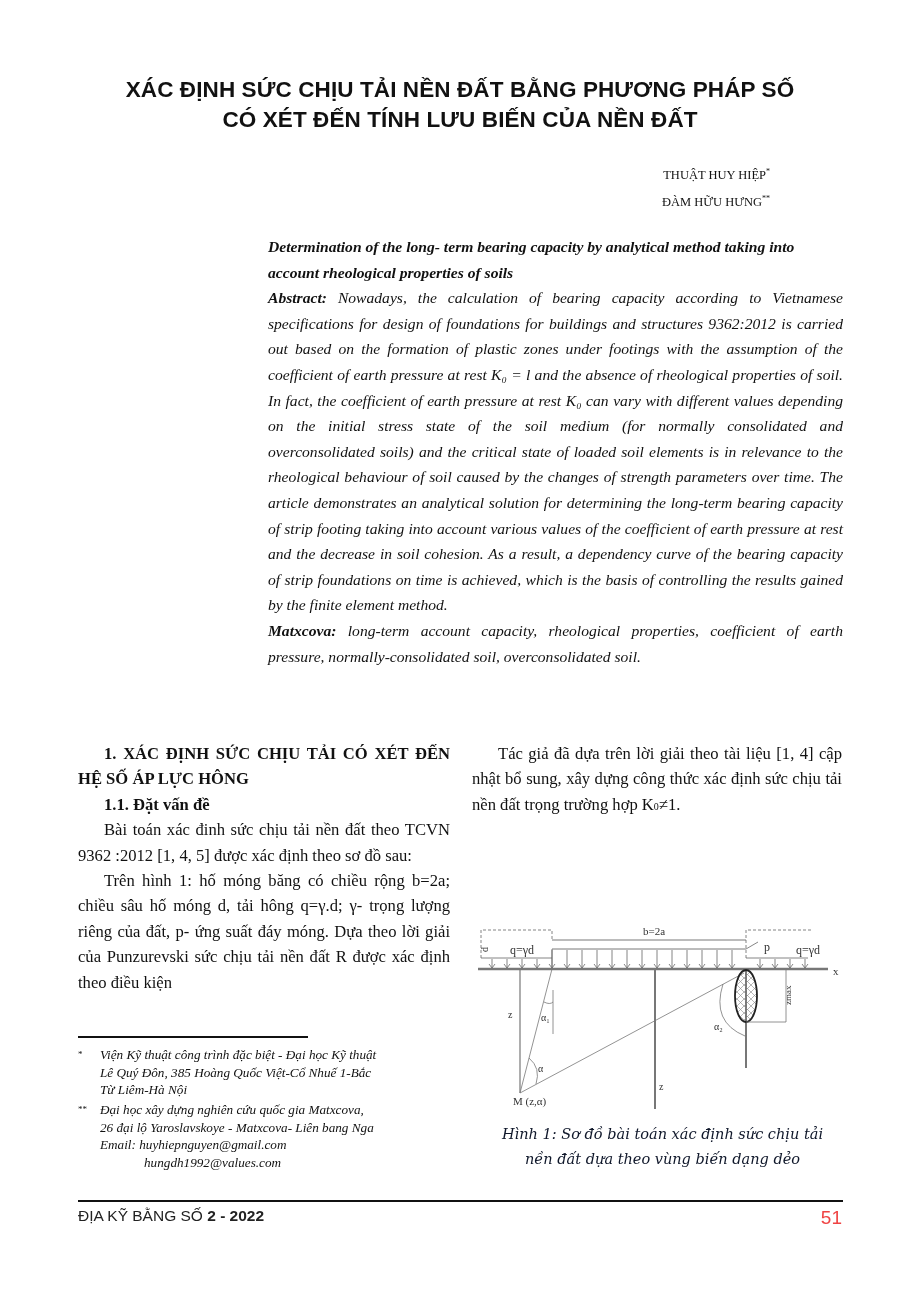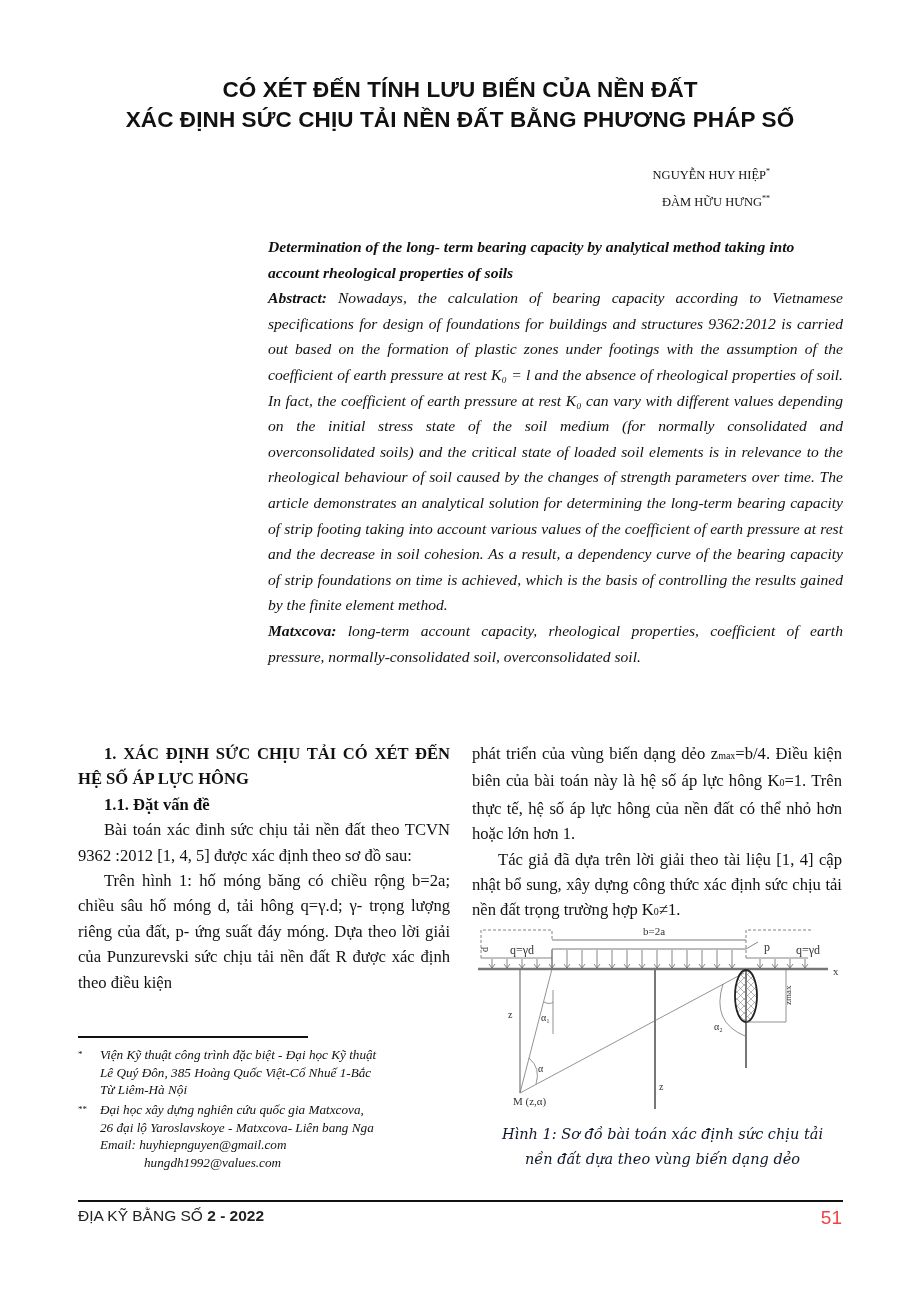--- a/index.html
+++ b/index.html
@@ -31,44 +31,43 @@
   .footer-rule { position: absolute; left: 78px; width: 765px; top: 1200px; border-top: 2.5px solid #111; }
   .footer-left { position: absolute; left: 78px; top: 1207px; font-family: "Liberation Sans", sans-serif; font-size: 15.5px; color: #222; }
   .footer-left b { font-weight: bold; }
   .footer-right { position: absolute; right: 78px; top: 1207px; font-family: "Liberation Sans", sans-serif; font-size: 19px; color: #ef4444; }
   svg text { font-family: "Liberation Serif", serif; }
 </style>
 </head>
 <body>
 
 <div class="title">
+  <div>XÁC ĐỊNH SỨC CHỊU TẢI NỀN ĐẤT BẰNG PHƯƠNG PHÁP SỐ</div>
   <div>CÓ XÉT ĐẾN TÍNH LƯU BIẾN CỦA NỀN ĐẤT</div>
-  <div>XÁC ĐỊNH SỨC CHỊU TẢI NỀN ĐẤT BẰNG PHƯƠNG PHÁP SỐ</div>
 </div>
 
 <div class="authors">
-  <div><span>NGUYỄN HUY HIỆP</span><sup>*</sup></div>
+  <div><span>THUẬT HUY HIỆP</span><sup>*</sup></div>
   <div><span>ĐÀM HỮU HƯNG</span><sup>**</sup></div>
 </div>
 
 <div class="abs">
   <p class="en-title">Determination of the long- term bearing capacity by analytical method taking into account rheological properties of soils</p>
   <p><b>Abstract:</b><span> Nowadays, the calculation of bearing capacity according to Vietnamese specifications for design of foundations for buildings and structures 9362:2012 is carried out based on the formation of plastic zones under footings with the assumption of the coefficient of earth pressure at rest K₀ = l and the absence of rheological properties of soil. In fact, the coefficient of earth pressure at rest K₀ can vary with different values depending on the initial stress state of the soil medium (for normally consolidated and overconsolidated soils) and the critical state of loaded soil elements is in relevance to the rheological behaviour of soil caused by the changes of strength parameters over time. The article demonstrates an analytical solution for determining the long-term bearing capacity of strip footing taking into account various values of the coefficient of earth pressure at rest and the decrease in soil cohesion. As a result, a dependency curve of the bearing capacity of strip foundations on time is achieved, which is the basis of controlling the results gained by the finite element method.</span></p>
   <p><b>Matxcova:</b><span> long-term account capacity, rheological properties, coefficient of earth pressure, normally-consolidated soil, overconsolidated soil.</span></p>
 </div>
 
 <div class="col left">
   <p class="h1 ind">1. XÁC ĐỊNH SỨC CHỊU TẢI CÓ XÉT ĐẾN HỆ SỐ ÁP LỰC HÔNG</p>
   <p class="h1 ind">1.1. Đặt vấn đề</p>
   <p class="ind">Bài toán xác đinh sức chịu tải nền đất theo TCVN 9362 :2012 [1, 4, 5] được xác định theo sơ đồ sau:</p>
   <p class="ind">Trên hình 1: hố móng băng có chiều rộng b=2a; chiều sâu hố móng d, tải hông q=γ.d; γ- trọng lượng riêng của đất, p- ứng suất đáy móng. Dựa theo lời giải của Punzurevski sức chịu tải nền đất R được xác định theo điều kiện</p>
 </div>
 
 <div class="col right">
-  <p><span>phát triển của vùng biến dạng dẻo z</span><span class="sub">max</span><span>=b/4. Điều kiện biên của bài toán này là hệ số áp lực hông K</span><span class="sub">0</span><span>=1. Trên thực tế, hệ số áp lực hông của nền đất có thể nhỏ hơn hoặc lớn hơn 1.</span></p>
   <p class="ind"><span>Tác giả đã dựa trên lời giải theo tài liệu [1, 4] cập nhật bổ sung, xây dựng công thức xác định sức chịu tải nền đất trọng trường hợp K</span><span class="sub">0</span><span>≠1.</span></p>
 </div>
 
 <div class="fn-rule"></div>
 <div class="fn" style="top:1046px;">
   <span class="mark">*</span>
   <span class="txt">Viện Kỹ thuật công trình đặc biệt - Đại học Kỹ thuật</span>
   <span class="txt">Lê Quý Đôn, 385 Hoàng Quốc Việt-Cổ Nhuế 1-Bắc</span>
   <span class="txt">Từ Liêm-Hà Nội</span>
 </div>

